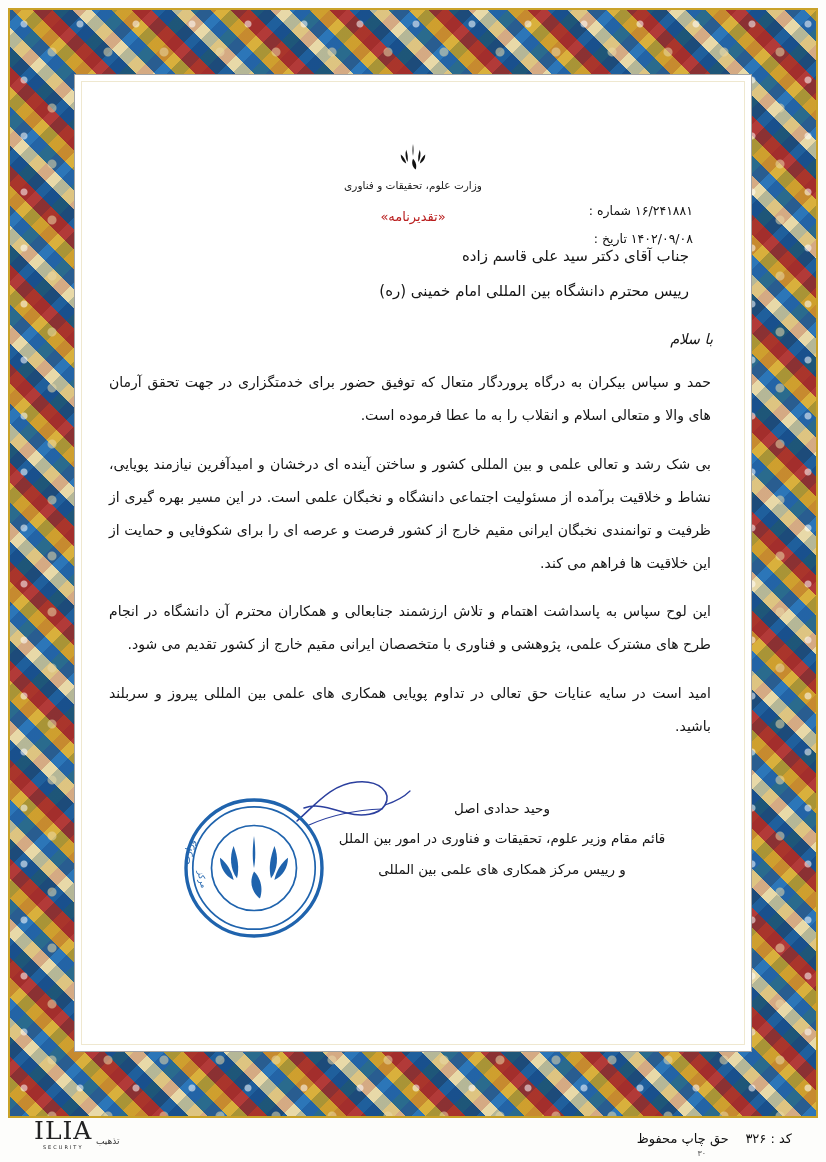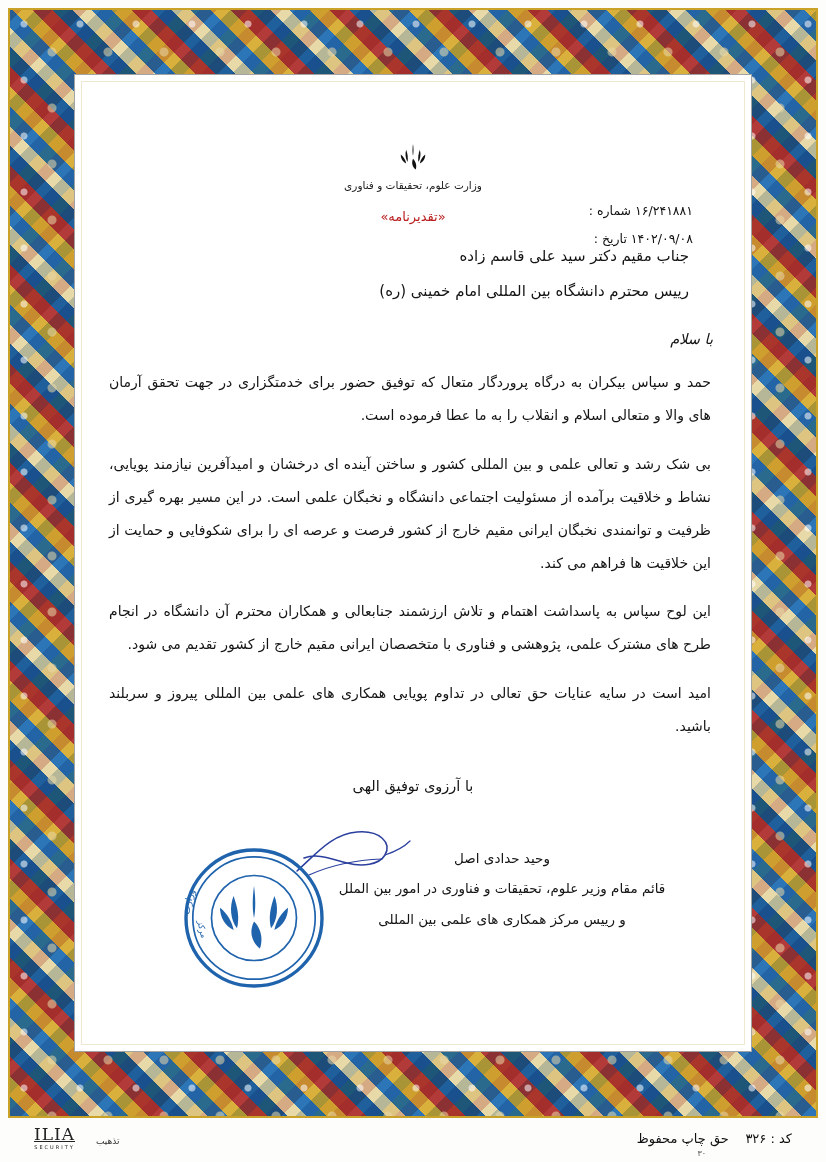--- a/index.html
+++ b/index.html
@@ -197,24 +197,23 @@
   }
   .footer-logo {
     position: absolute;
     left: 34px;
     bottom: 6px;
     text-align: center;
     color: #222;
   }
   .footer-logo .mark {
     font-family: "DejaVu Serif", serif;
-    font-size: 17px;
+    font-size: 25px;
     letter-spacing: 1px;
     line-height: 1;
-    text-decoration: underline;
   }
   .footer-logo .mark-sub {
     font-size: 5px;
     letter-spacing: 2px;
     margin-top: 1px;
   }
   .footer-logo-caption {
     position: absolute;
     left: 96px;
     bottom: 10px;
@@ -268,32 +267,31 @@
         <div>
           <span>۱۴۰۲/۰۹/۰۸</span>
           <span>تاریخ :</span>
         </div>
       </div>
     </div>
 
     <div class="body-text">
 
       <div class="addressee">
-        <div>جناب مقیم دکتر سید علی قاسم زاده</div>
+        <div>جناب آقای دکتر سید علی قاسم زاده</div>
         <div>رییس محترم دانشگاه بین المللی امام خمینی (ره)</div>
       </div>
 
       <div class="salutation">با سلام</div>
 
       <p class="para">حمد و سپاس بیکران به درگاه پروردگار متعال که توفیق حضور برای خدمتگزاری در جهت تحقق آرمان های والا و متعالی اسلام و انقلاب را به ما عطا فرموده است.</p>
       <p class="para">بی شک رشد و تعالی علمی و بین المللی کشور و ساختن آینده ای درخشان و امیدآفرین نیازمند پویایی، نشاط و خلاقیت برآمده از مسئولیت اجتماعی دانشگاه و نخبگان علمی است. در این مسیر بهره گیری از ظرفیت و توانمندی نخبگان ایرانی مقیم خارج از کشور فرصت و عرصه ای را برای شکوفایی و حمایت از این خلاقیت ها فراهم می کند.</p>
       <p class="para">این لوح سپاس به پاسداشت اهتمام و تلاش ارزشمند جنابعالی و همکاران محترم آن دانشگاه در انجام طرح های مشترک علمی، پژوهشی و فناوری با متخصصان ایرانی مقیم خارج از کشور تقدیم می شود.</p>
       <p class="para">امید است در سایه عنایات حق تعالی در تداوم پویایی همکاری های علمی بین المللی پیروز و سربلند باشید.</p>
 
-      <div class="closing-wish">با آرزوی توفیق الهی</div>
     </div>
 
     <div class="sign-area">
 
       <svg class="signature-mark" viewBox="0 0 260 140">
         <path d="M20 96 C60 60 90 22 140 18 C186 14 210 40 196 64 C184 84 150 88 120 80 C88 72 62 60 34 70" fill="none" stroke="#2b3f9e" stroke-width="3" stroke-linecap="round"></path>
         <path d="M44 104 C84 86 132 74 190 72" fill="none" stroke="#2b3f9e" stroke-width="2.5" stroke-linecap="round"></path>
         <path d="M196 64 C214 58 232 50 246 36" fill="none" stroke="#2b3f9e" stroke-width="2.5" stroke-linecap="round"></path>
       </svg>
 

